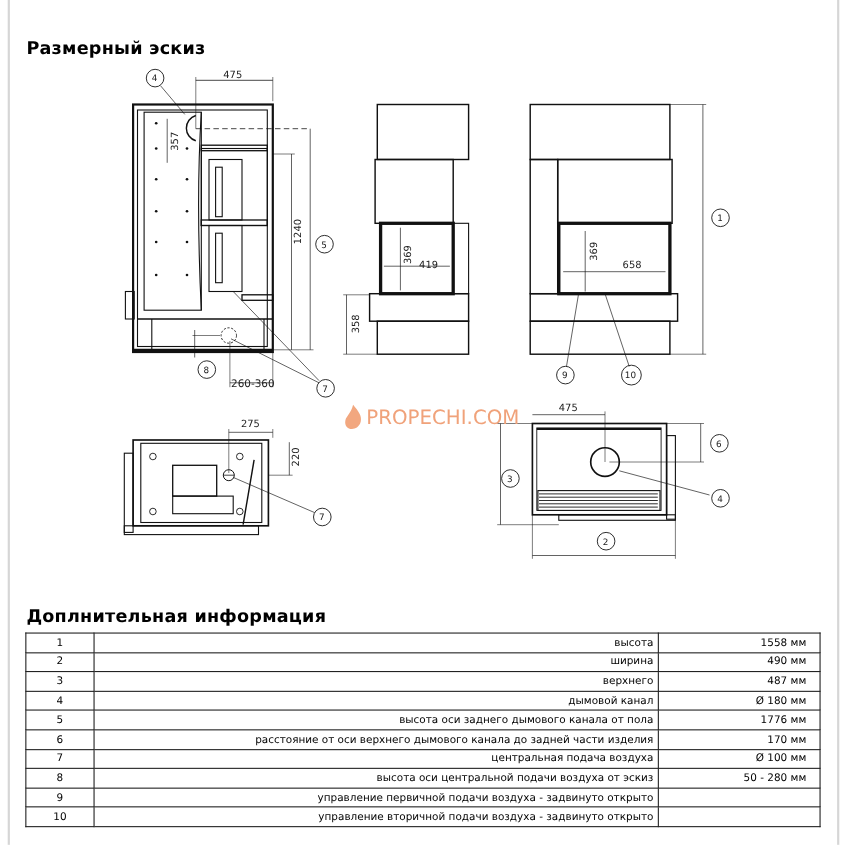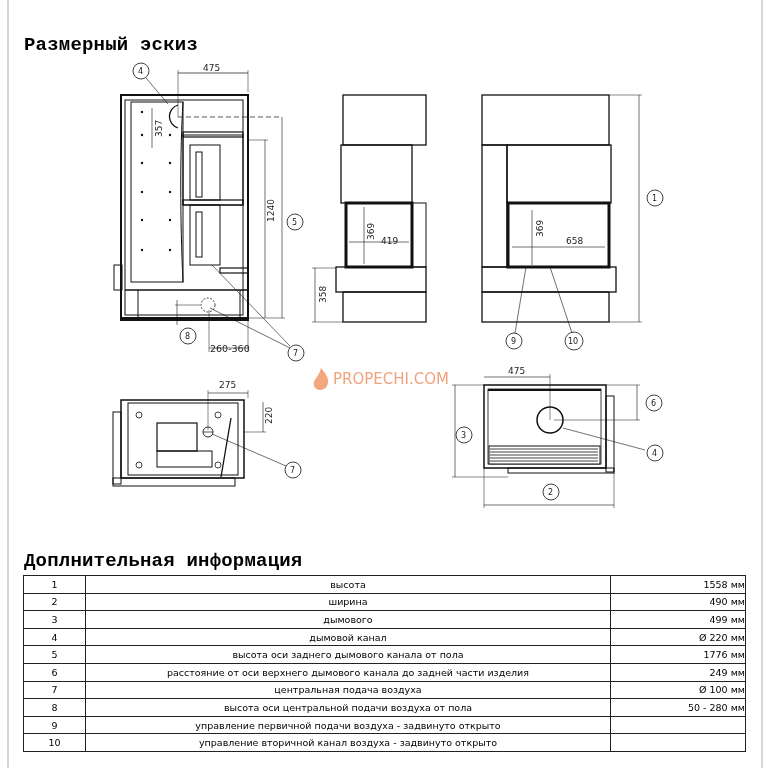--- a/index.html
+++ b/index.html
@@ -1,29 +1,29 @@
 <!DOCTYPE html>
 <html><head>
 <meta charset="utf-8">
 <style>
   html, body { margin:0; padding:0; background:#ffffff; }
   body { width:775px; height:768px; position:relative; overflow:hidden; font-family:"DejaVu Sans", sans-serif; color:#000; }
   .left-rule { position:absolute; left:7px; top:0; width:2px; height:768px; background:#d6d6d6; }
   .right-rule { position:absolute; left:761px; top:0; width:2px; height:768px; background:#d6d6d6; }
-  .h1 { position:absolute; left:24px; font-size:19px; font-weight:bold; letter-spacing:0.2px;font-family:Liberation Mono, monospace; }
+  .h1 { position:absolute; left:24px; font-size:16px; font-weight:bold; letter-spacing:0.2px; }
   #title-sketch { top:34px; }
   #title-info { top:550px; }
   .drawing { position:absolute; left:100px; top:55px; width:600px; height:460px; }
   .watermark { position:absolute; left:312px; top:367px; display:flex; align-items:center; gap:3px; }
-  .watermark .wm-text { color:#f0a27a; font-size:15px; font-weight:normal; letter-spacing:0px; font-family:"DejaVu Sans", sans-serif; }
+  .watermark .wm-text { color:#f0a27a; font-size:18px; font-weight:normal; letter-spacing:0px; font-family:"DejaVu Sans", sans-serif; }
   table.info { position:absolute; left:23px; top:575px; width:723px; border-collapse:collapse; font-size:9.5px; }
   table.info td { border:1px solid #222; height:16.6px; padding:0 4px; white-space:nowrap; }
   table.info td.num { width:53px; text-align:center; }
-  table.info td.desc { text-align:center; }
-  table.info td.val { width:130px; text-align:right; padding-right:0; }
+  table.info td.desc { text-align:right; }
+  table.info td.val { width:130px; text-align:right; padding-right:12px; }
   table.info { border:1.5px solid #222; }
 </style>
 </head>
 <body>
 
 <div class="left-rule"></div>
 <div class="right-rule"></div>
 
 <div class="h1" id="title-sketch">Размерный эскиз</div>
 
@@ -223,52 +223,52 @@
         <td class="desc">высота</td>
         <td class="val">1558 мм</td>
       </tr>
     <tr>
         <td class="num">2</td>
         <td class="desc">ширина</td>
         <td class="val">490 мм</td>
       </tr>
     <tr>
         <td class="num">3</td>
-        <td class="desc">дымового</td>
-        <td class="val">499 мм</td>
+        <td class="desc">верхнего</td>
+        <td class="val">487 мм</td>
       </tr>
     <tr>
         <td class="num">4</td>
         <td class="desc">дымовой канал</td>
-        <td class="val">Ø 220 мм</td>
+        <td class="val">Ø 180 мм</td>
       </tr>
     <tr>
         <td class="num">5</td>
         <td class="desc">высота оси заднего дымового канала от пола</td>
         <td class="val">1776 мм</td>
       </tr>
     <tr>
         <td class="num">6</td>
         <td class="desc">расстояние от оси верхнего дымового канала до задней части изделия</td>
-        <td class="val">249 мм</td>
+        <td class="val">170 мм</td>
       </tr>
     <tr>
         <td class="num">7</td>
         <td class="desc">центральная подача воздуха</td>
         <td class="val">Ø 100 мм</td>
       </tr>
     <tr>
         <td class="num">8</td>
-        <td class="desc">высота оси центральной подачи воздуха от пола</td>
+        <td class="desc">высота оси центральной подачи воздуха от эскиз</td>
         <td class="val">50 - 280 мм</td>
       </tr>
     <tr>
         <td class="num">9</td>
         <td class="desc">управление первичной подачи воздуха - задвинуто открыто</td>
         <td class="val"></td>
       </tr>
     <tr>
         <td class="num">10</td>
-        <td class="desc">управление вторичной канал воздуха - задвинуто открыто</td>
+        <td class="desc">управление вторичной подачи воздуха - задвинуто открыто</td>
         <td class="val"></td>
       </tr>
   </tbody>
 </table>
 
 </body></html>

